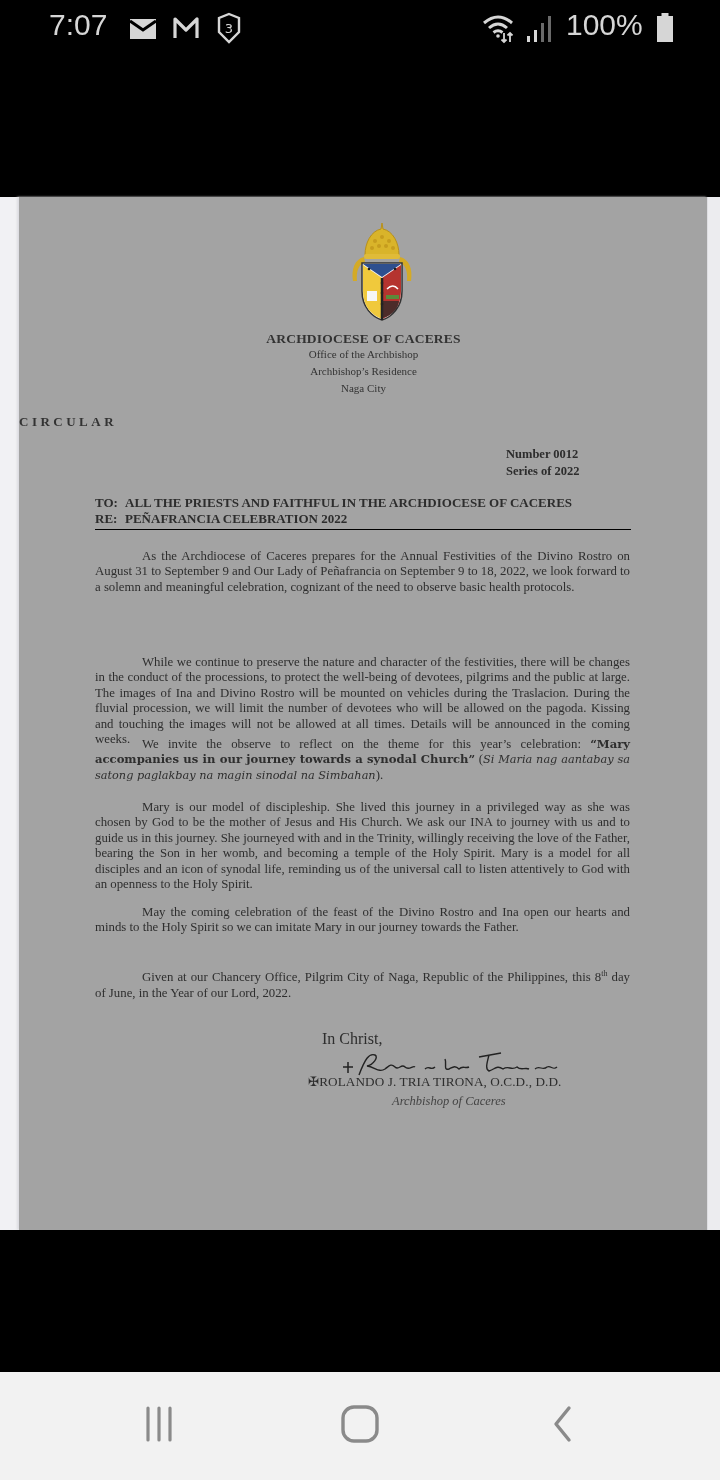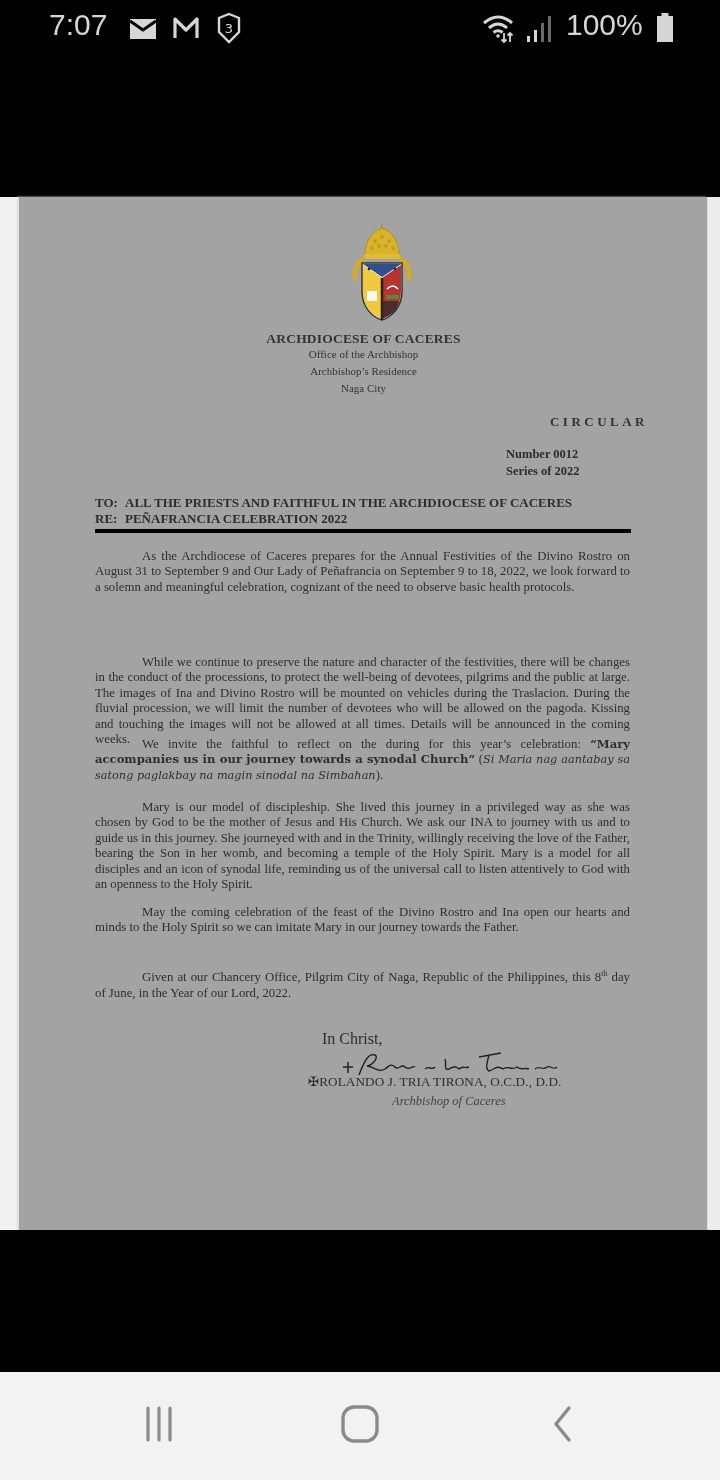--- a/index.html
+++ b/index.html
@@ -11,23 +11,23 @@
 
   .viewer { position:absolute; left:0; top:197px; width:720px; height:1033px; background:#f1f1f4; }
   .page { position:absolute; left:19px; top:0; width:689px; height:1033px; background:#a3a3a3; box-shadow:-2px 0 2px #dcdce0; }
   .rstrip { position:absolute; right:0; top:0; width:12px; height:1033px; background:#ececef; border-left:1px solid #dedee2; }
 
   .doc { font-family:"DejaVu Serif", serif; color:#2a2a2a; }
   .logo { position:absolute; left:328px; top:24px; width:70px; height:100px; }
   .letterhead { position:absolute; left:0; width:689px; text-align:center; font-family:"Liberation Serif", serif; color:#333; }
   .lh-org { top:134px; font-size:13.5px; font-weight:bold; letter-spacing:0.2px; }
   .lh-line { font-size:11px; }
-  .circular { position:absolute; left:0; width:629px; top:217px; text-align:right; font-family:"Liberation Serif", serif; font-weight:bold; font-size:13px; letter-spacing:3.5px; color:#333; }
+  .circular { position:absolute; left:0; width:629px; top:217px; text-align:left; font-family:"Liberation Serif", serif; font-weight:bold; font-size:13px; letter-spacing:3.5px; color:#333; }
   .number-block { position:absolute; left:487px; top:249px; font-family:"Liberation Serif", serif; font-weight:bold; font-size:12.5px; line-height:17px; color:#2d2d2d; }
-  .to-re { position:absolute; left:76px; top:298px; width:536px; font-family:"Liberation Serif", serif; font-weight:bold; font-size:13px; line-height:16px; color:#2d2d2d; border-bottom:4px solid #000000; padding-bottom:2px; }
+  .to-re { position:absolute; left:76px; top:298px; width:536px; font-family:"Liberation Serif", serif; font-weight:bold; font-size:13px; line-height:16px; color:#2d2d2d; border-bottom:1px solid #000000; padding-bottom:2px; }
   .to-re .lbl { display:inline-block; width:30px; }
   .para { position:absolute; left:76px; width:535px; font-family:"Liberation Serif", serif; font-size:12.8px; line-height:15.4px; color:#2e2e2e; text-align:justify; text-indent:47px; }
   .para b { font-family:"DejaVu Serif", serif; font-size:11.6px; }
   .para i { font-family:"DejaVu Serif", serif; font-size:11.3px; }
   .p1 { top:352px; } .p2 { top:430px;margin-top:28px; } .p3 { top:540px; } .p4 { top:603px; } .p5 { top:708px; } .p6 { top:769px; }
   .closing { position:absolute; left:303px; top:833px; font-family:"Liberation Serif", serif; font-size:16px; color:#2e2e2e; }
   .signature { position:absolute; left:320px; top:852px; }
   .signer { position:absolute; left:289px; top:877px; font-family:"Liberation Serif", serif; font-size:13.2px; color:#2e2e2e; letter-spacing:0.1px; }
   .signer-title { position:absolute; left:373px; top:897px; font-family:"Liberation Serif", serif; font-style:italic; font-size:12.5px; color:#444; }
 
@@ -137,21 +137,21 @@
       <div>Series of 2022</div>
     </div>
 
     <div class="to-re">
       <div><span class="lbl">TO:</span><span>ALL THE PRIESTS AND FAITHFUL IN THE ARCHDIOCESE OF CACERES</span></div>
       <div><span class="lbl">RE:</span><span>PEÑAFRANCIA CELEBRATION 2022</span></div>
     </div>
 
     <div class="para p1">As the Archdiocese of Caceres prepares for the Annual Festivities of the Divino Rostro on August 31 to September 9 and Our Lady of Peñafrancia on September 9 to 18, 2022, we look forward to a solemn and meaningful celebration, cognizant of the need to observe basic health protocols.</div>
     <div class="para p2">While we continue to preserve the nature and character of the festivities, there will be changes in the conduct of the processions, to protect the well-being of devotees, pilgrims and the public at large. The images of Ina and Divino Rostro will be mounted on vehicles during the Traslacion. During the fluvial procession, we will limit the number of devotees who will be allowed on the pagoda. Kissing and touching the images will not be allowed at all times.  Details will be announced in the coming weeks.</div>
-    <div class="para p3"><span>We invite the faithful to reflect on the during for this year’s celebration: </span><b>“Mary accompanies us in our journey towards a synodal Church”</b><span> (</span><i>Si Maria nag aantabay sa satong paglakbay na magin sinodal na Simbahan</i><span>).</span></div>
+    <div class="para p3"><span>We invite the observe to reflect on the theme for this year’s celebration: </span><b>“Mary accompanies us in our journey towards a synodal Church”</b><span> (</span><i>Si Maria nag aantabay sa satong paglakbay na magin sinodal na Simbahan</i><span>).</span></div>
     <div class="para p4">Mary is our model of discipleship. She lived this journey in a privileged way as she was chosen by God to be the mother of Jesus and His Church. We ask our INA to journey with us and to guide us in this journey. She journeyed with and in the Trinity, willingly receiving the love of the Father, bearing the Son in her womb, and becoming a temple of the Holy Spirit. Mary is a model for all disciples and an icon of synodal life, reminding us of the universal call to listen attentively to God with an openness to the Holy Spirit.</div>
     <div class="para p5">May the coming celebration of the feast of the Divino Rostro and Ina open our hearts and minds to the Holy Spirit so we can imitate Mary in our journey towards the Father.</div>
     <div class="para p6"><span>Given at our Chancery Office, Pilgrim City of Naga, Republic of the Philippines, this 8</span><sup style="font-size:8px;">th</sup><span> day of June, in the Year of our Lord, 2022.</span></div>
 
     <div class="closing">In Christ,</div>
 
     <div class="signature">
       <svg width="220" height="30" viewBox="0 0 220 30">
         <path d="M4 18 L14 18 M9 13 L9 24" stroke="#222" stroke-width="1.5" fill="none"></path>
         <path d="M20 26 C26 10 30 4 36 6 C40 8 34 16 28 17 C36 18 40 24 46 20 C50 17 52 14 56 18 C60 22 62 14 66 18 C70 22 74 16 76 18" stroke="#222" stroke-width="1.4" fill="none"></path>

